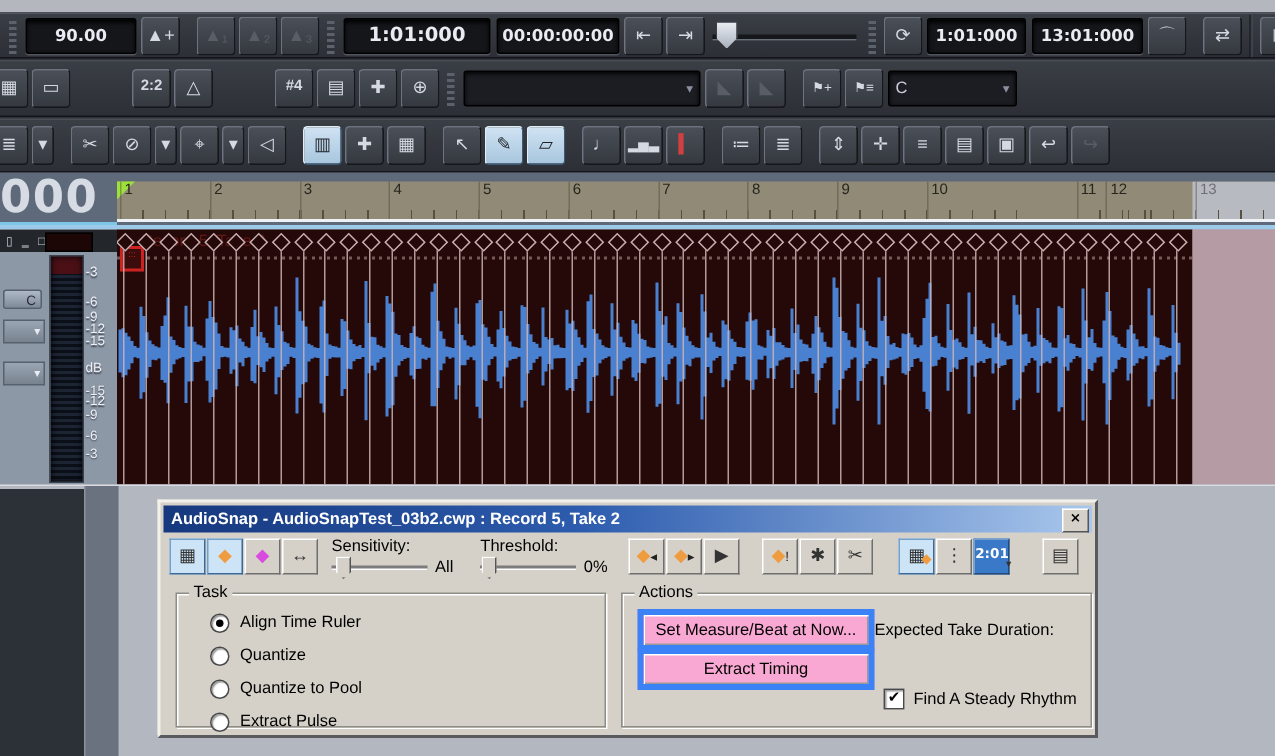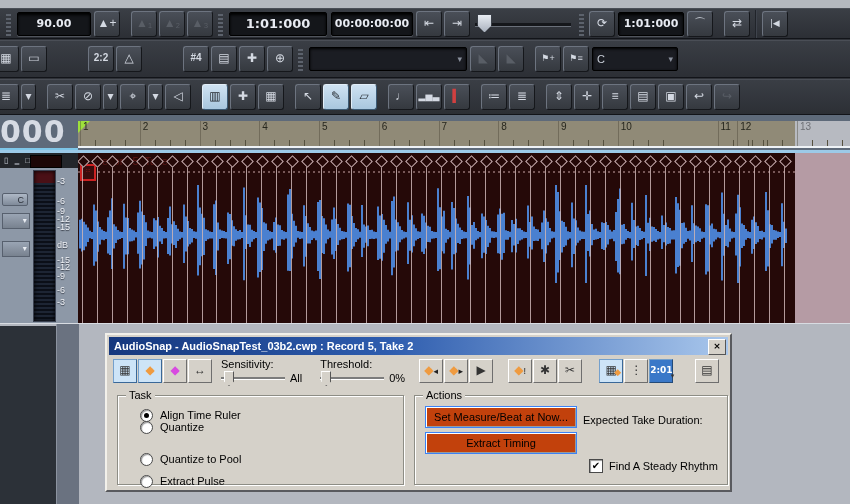--- a/index.html
+++ b/index.html
@@ -103,21 +103,21 @@
         border:1px solid;border-color:#fff #555 #555 #fff;clip-path:polygon(0 0,100% 0,100% 70%,50% 100%,0 70%);}
   .sval{font-size:11px;}
   .grpbox{position:absolute;border:1px solid #8d8d85;box-shadow:inset 1px 1px 0 #fff,1px 1px 0 #fff;}
   .grplab{position:absolute;left:8px;top:-7px;background:#d5d1c9;padding:0 3px;font-size:11px;}
   .grpTask{left:10px;top:60px;width:285px;height:88px;}
   .grpAct{left:307px;top:60px;width:312px;height:88px;}
   .radiorow{position:absolute;left:22px;height:14px;display:flex;align-items:center;gap:7px;}
   .rdot{width:11px;height:11px;border-radius:50%;background:#fff;border:1px solid #494949;
         box-shadow:inset 1px 1px 1px #9a9a9a;position:relative;}
   .rdot.sel::after{content:"";position:absolute;left:3px;top:3px;width:5px;height:5px;border-radius:50%;background:#000;}
-  .wbtn{position:absolute;background:#c2410c;border:1px solid #3b82f6;
+  .wbtn{position:absolute;background:#f9a8d4;border:4px solid #3b82f6;
         box-shadow:inset 1px 1px 0 #fff,inset -1px -1px 0 #9a9a9a;font-size:11px;text-align:center;
         font-family:"Liberation Sans",sans-serif;}
   .plabel{position:absolute;left:168px;top:18px;font-size:11px;}
   .wcombo{position:absolute;left:168px;top:33px;width:138px;height:19px;background:#fff;
         border:1px solid;border-color:#7a7a7a #f0f0f0 #f0f0f0 #7a7a7a;display:flex;align-items:center;justify-content:space-between;box-sizing:border-box;}
   .wcombo .cval{padding-left:3px;font-size:11px;}
   .wcombo .cbtn{width:16px;height:100%;background:#d5d1c9;border-left:1px solid #9a9a9a;
         font-size:8px;line-height:17px;text-align:center;color:#222;}
   .chkrow{position:absolute;left:174px;top:63px;display:flex;align-items:center;gap:6px;}
   .chk{width:12px;height:12px;background:#fff;border:1px solid #494949;box-shadow:inset 1px 1px 1px #9a9a9a;
@@ -143,20 +143,21 @@
       <div class="lcd" style="width: 80px;">00:00:00:00</div>
       <div class="tbtn">⇤</div>
       <div class="tbtn">⇥</div>
       <div class="hslider" style="width: 96px;">
         <span class="track"></span>
         <span class="thumb"></span>
       </div>
       <div class="grip"></div>
       <div class="tbtn">⟳</div>
       <div class="lcd" style="width: 64px;">1:01:000</div>
+      <div class="lcd" style="width: 72px;">13:01:000</div>
       <div class="tbtn">⌒</div>
       <div class="gap"></div>
       <div class="tbtn">⇄</div>
       <div class="sep"></div>
       <div class="tbtn small">|◀</div>
     </div>
   <div class="tb r2" id="row2">
       <div class="tbtn cut">▦</div>
       <div class="tbtn">▭</div>
       <div class="tbtn txt">2:2</div>
@@ -426,21 +427,21 @@
       <span id="dtbR" style="display:flex;margin-left:auto;margin-right:4px">
           <div class="dtb">▤</div>
         </span>
     </div>
 
     <div class="grpbox grpTask">
       <span class="grplab">Task</span>
       <span id="taskopts"><div class="radiorow" style="top: 12px;">
             <span class="rdot sel"></span>
             <span>Align Time Ruler</span>
-          </div><div class="radiorow" style="top: 24px; text-align: center;">
+          </div><div class="radiorow" style="top: 34px; text-align: center;">
             <span class="rdot"></span>
             <span>Quantize</span>
           </div><div class="radiorow" style="top: 56px;">
             <span class="rdot"></span>
             <span>Quantize to Pool</span>
           </div><div class="radiorow" style="top: 78px;">
             <span class="rdot"></span>
             <span>Extract Pulse</span>
           </div></span>
     </div>

